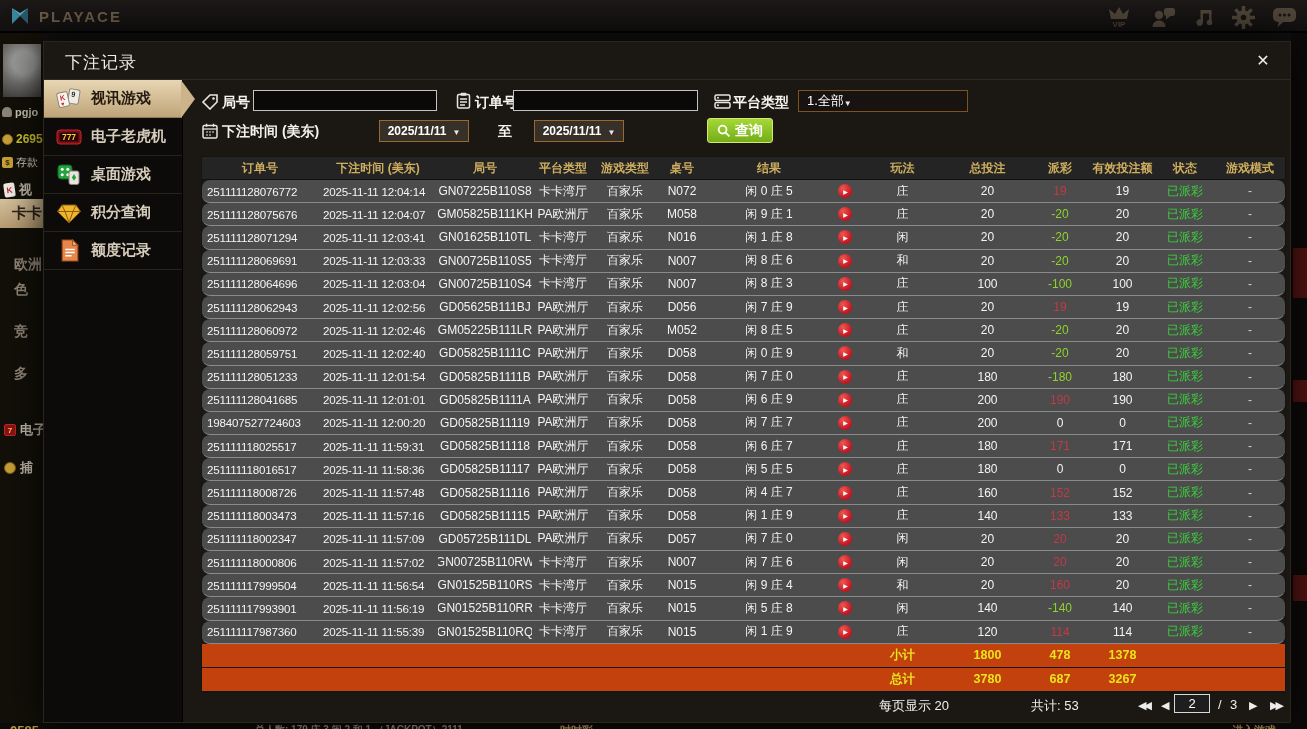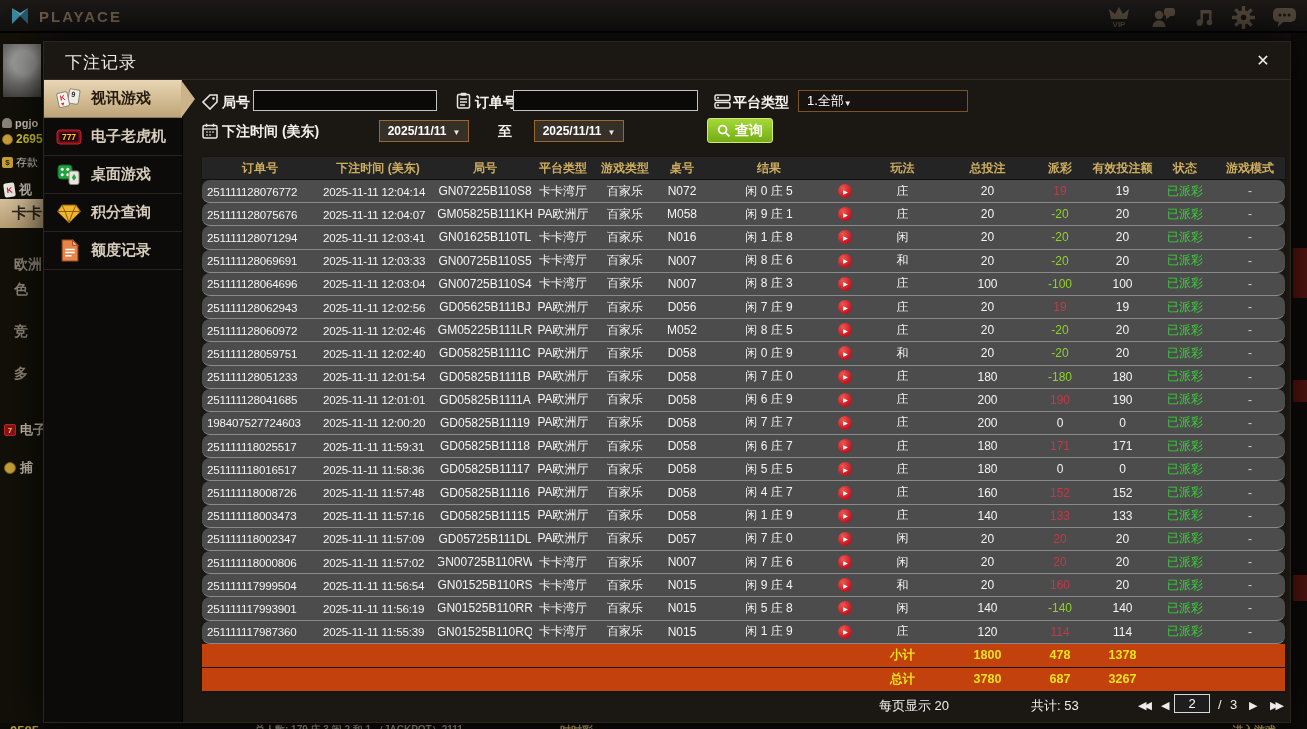--- a/index.html
+++ b/index.html
@@ -110,21 +110,21 @@
 </style>
 </head>
 <body>
 
 <div id="app">
 
   <div id="bg-mid"></div>
 
   <div id="bg-left">
     <div class="avatar"></div>
-    <div class="bg-user-row" style="top:84px;">
+    <div class="bg-user-row" style="top:73px;">
       <span class="bg-ico-person"></span>
       <span class="bg-username">pgjo</span>
     </div>
     <div class="bg-user-row" style="top:99px;">
       <span class="bg-ico-coin"></span>
       <span class="bg-balance">2695</span>
     </div>
     <div class="bg-user-row" style="top:122px;">
       <span class="bg-ico-gold">$</span>
       <span class="bg-deposit">存款</span>

